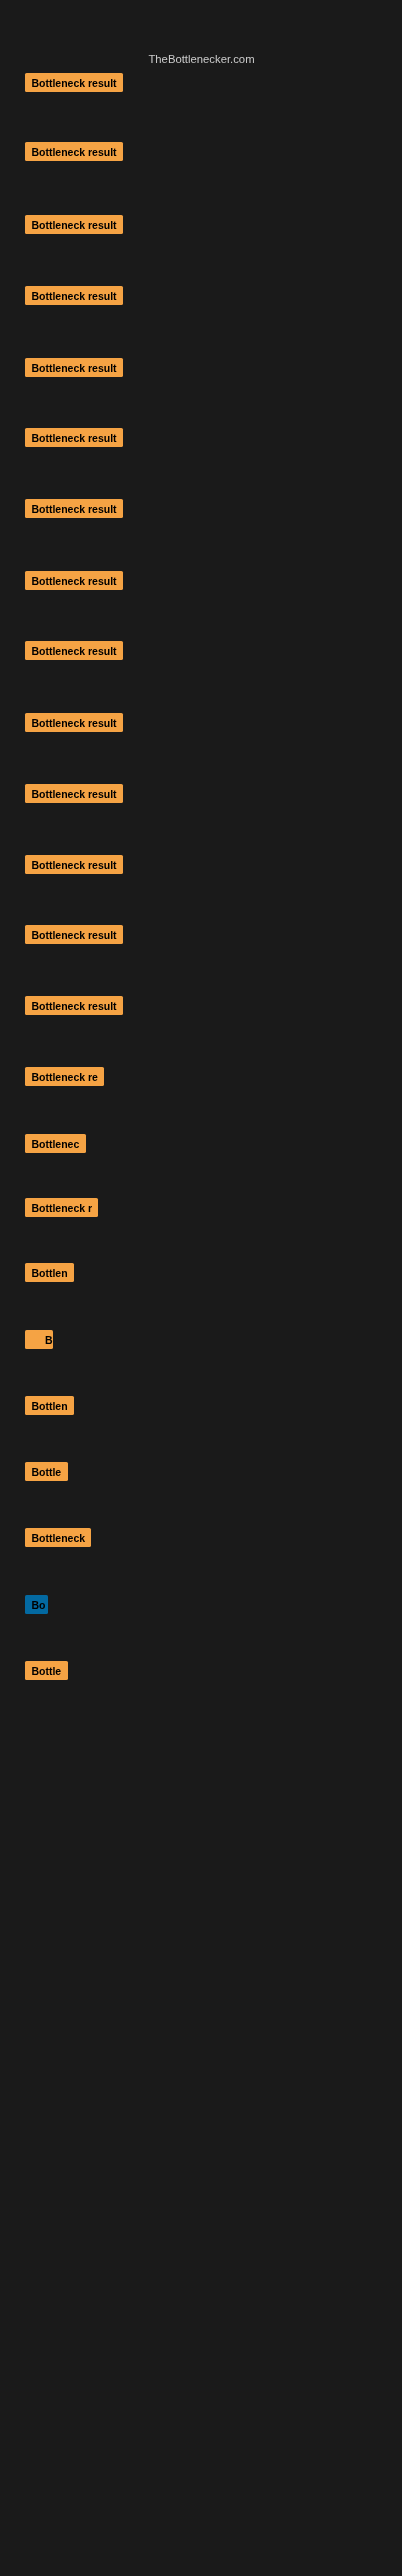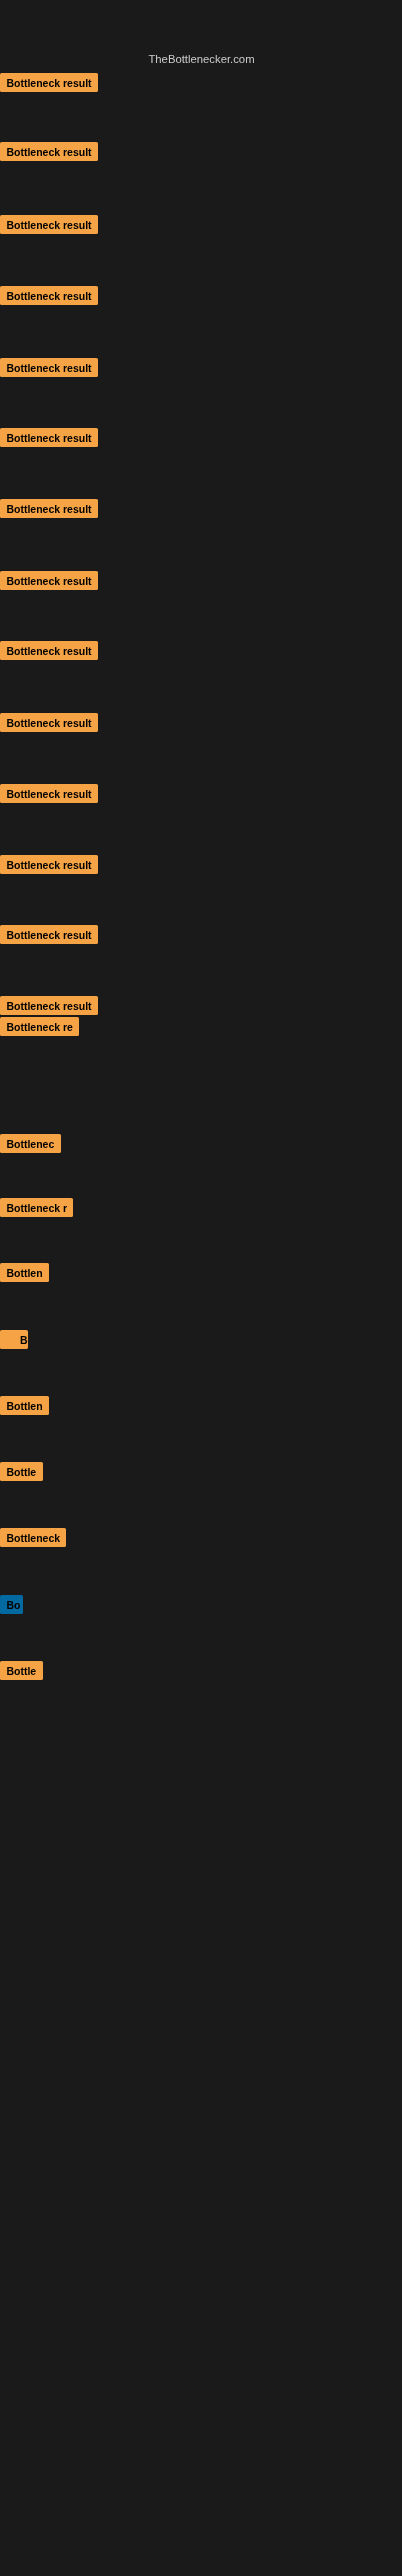--- a/index.html
+++ b/index.html
@@ -28,20 +28,21 @@
     .bottleneck-badge {
       display: inline-block;
       background-color: #f5a344;
       color: #000000;
       font-size: 10.5px;
       font-weight: bold;
       padding: 3.2px 6.4px;
       border-radius: 1.6px;
       white-space: nowrap;
       overflow: hidden;
+      margin-left: 25px;
     }
   </style>
 </head>
 <body>
 
 <div class="site-title">TheBottlenecker.com</div>
 
 <div id="items-container" style="position: relative; min-height: 2496px;">
 <div style="position: absolute; top: 0px; left: 0px;"><div class="bottleneck-badge" style="background-color: rgb(245, 163, 68); color: rgb(0, 0, 0); max-width: 105px; overflow: hidden;">Bottleneck result</div></div>
     <div style="position: absolute; top: 69px; left: 0px;"><div class="bottleneck-badge" style="background-color: rgb(245, 163, 68); color: rgb(0, 0, 0); max-width: 105px; overflow: hidden;">Bottleneck result</div></div>
@@ -50,21 +51,21 @@
     <div style="position: absolute; top: 285px; left: 0px;"><div class="bottleneck-badge" style="background-color: rgb(245, 163, 68); color: rgb(0, 0, 0); max-width: 105px; overflow: hidden;">Bottleneck result</div></div>
     <div style="position: absolute; top: 355px; left: 0px;"><div class="bottleneck-badge" style="background-color: rgb(245, 163, 68); color: rgb(0, 0, 0); max-width: 105px; overflow: hidden;">Bottleneck result</div></div>
     <div style="position: absolute; top: 426px; left: 0px;"><div class="bottleneck-badge" style="background-color: rgb(245, 163, 68); color: rgb(0, 0, 0); max-width: 105px; overflow: hidden;">Bottleneck result</div></div>
     <div style="position: absolute; top: 498px; left: 0px;"><div class="bottleneck-badge" style="background-color: rgb(245, 163, 68); color: rgb(0, 0, 0); max-width: 105px; overflow: hidden;">Bottleneck result</div></div>
     <div style="position: absolute; top: 568px; left: 0px;"><div class="bottleneck-badge" style="background-color: rgb(245, 163, 68); color: rgb(0, 0, 0); max-width: 105px; overflow: hidden;">Bottleneck result</div></div>
     <div style="position: absolute; top: 640px; left: 0px;"><div class="bottleneck-badge" style="background-color: rgb(245, 163, 68); color: rgb(0, 0, 0); max-width: 105px; overflow: hidden;">Bottleneck result</div></div>
     <div style="position: absolute; top: 711px; left: 0px;"><div class="bottleneck-badge" style="background-color: rgb(245, 163, 68); color: rgb(0, 0, 0); max-width: 105px; overflow: hidden;">Bottleneck result</div></div>
     <div style="position: absolute; top: 782px; left: 0px;"><div class="bottleneck-badge" style="background-color: rgb(245, 163, 68); color: rgb(0, 0, 0); max-width: 105px; overflow: hidden;">Bottleneck result</div></div>
     <div style="position: absolute; top: 852px; left: 0px;"><div class="bottleneck-badge" style="background-color: rgb(245, 163, 68); color: rgb(0, 0, 0); max-width: 105px; overflow: hidden;">Bottleneck result</div></div>
     <div style="position: absolute; top: 923px; left: 0px;"><div class="bottleneck-badge" style="background-color: rgb(245, 163, 68); color: rgb(0, 0, 0); max-width: 105px; overflow: hidden;">Bottleneck result</div></div>
-    <div style="position: absolute; top: 944px; left: 0px;"><div class="bottleneck-badge" style="background-color: rgb(245, 163, 68); color: rgb(0, 0, 0); max-width: 89px; overflow: hidden;">Bottleneck re</div></div>
+    <div style="position: absolute; top: 994px; left: 0px;"><div class="bottleneck-badge" style="background-color: rgb(245, 163, 68); color: rgb(0, 0, 0); max-width: 89px; overflow: hidden;">Bottleneck re</div></div>
     <div style="position: absolute; top: 1061px; left: 0px;"><div class="bottleneck-badge" style="background-color: rgb(245, 163, 68); color: rgb(0, 0, 0); max-width: 64px; overflow: hidden;">Bottlenec</div></div>
     <div style="position: absolute; top: 1125px; left: 0px;"><div class="bottleneck-badge" style="background-color: rgb(245, 163, 68); color: rgb(0, 0, 0); max-width: 81px; overflow: hidden;">Bottleneck r</div></div>
     <div style="position: absolute; top: 1190px; left: 0px;"><div class="bottleneck-badge" style="background-color: rgb(245, 163, 68); color: rgb(0, 0, 0); max-width: 60px; overflow: hidden;">Bottlen</div></div>
     <div style="position: absolute; top: 1257px; left: 0px;"><div class="bottleneck-badge" style="background-color: rgb(245, 163, 68); color: rgb(0, 0, 0); max-width: 28px; overflow: hidden; padding-left: 20px;">Bot</div></div>
     <div style="position: absolute; top: 1323px; left: 0px;"><div class="bottleneck-badge" style="background-color: rgb(245, 163, 68); color: rgb(0, 0, 0); max-width: 60px; overflow: hidden;">Bottlen</div></div>
     <div style="position: absolute; top: 1389px; left: 0px;"><div class="bottleneck-badge" style="background-color: rgb(245, 163, 68); color: rgb(0, 0, 0); max-width: 52px; overflow: hidden;">Bottle</div></div>
     <div style="position: absolute; top: 1455px; left: 0px;"><div class="bottleneck-badge" style="background-color: rgb(245, 163, 68); color: rgb(0, 0, 0); max-width: 72px; overflow: hidden;">Bottleneck</div></div>
     <div style="position: absolute; top: 1522px; left: 0px;"><div class="bottleneck-badge" style="background-color: #0369a1; color: rgb(0, 0, 0); max-width: 22.5px; overflow: hidden;">Bo</div></div>
     <div style="position: absolute; top: 1588px; left: 0px;"><div class="bottleneck-badge" style="background-color: rgb(245, 163, 68); color: rgb(0, 0, 0); max-width: 52px; overflow: hidden;">Bottle</div></div>
   </div>

